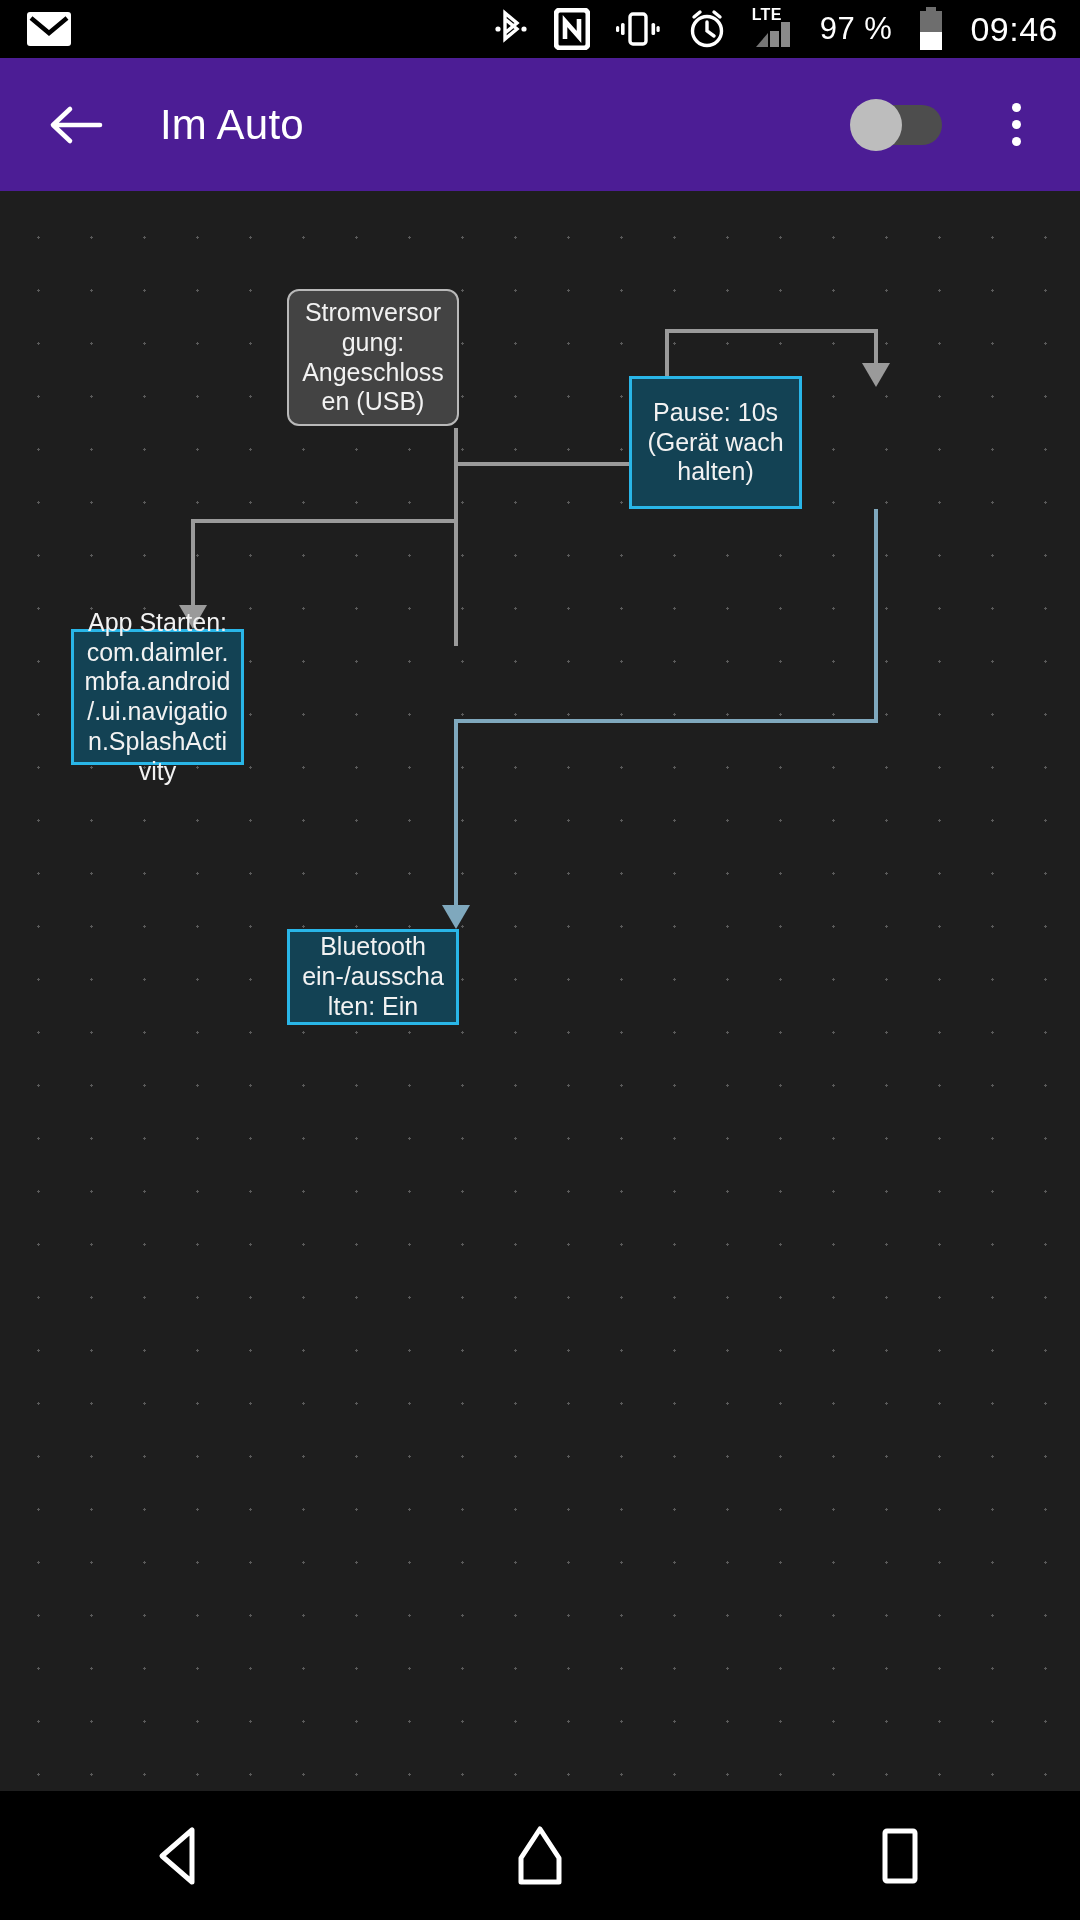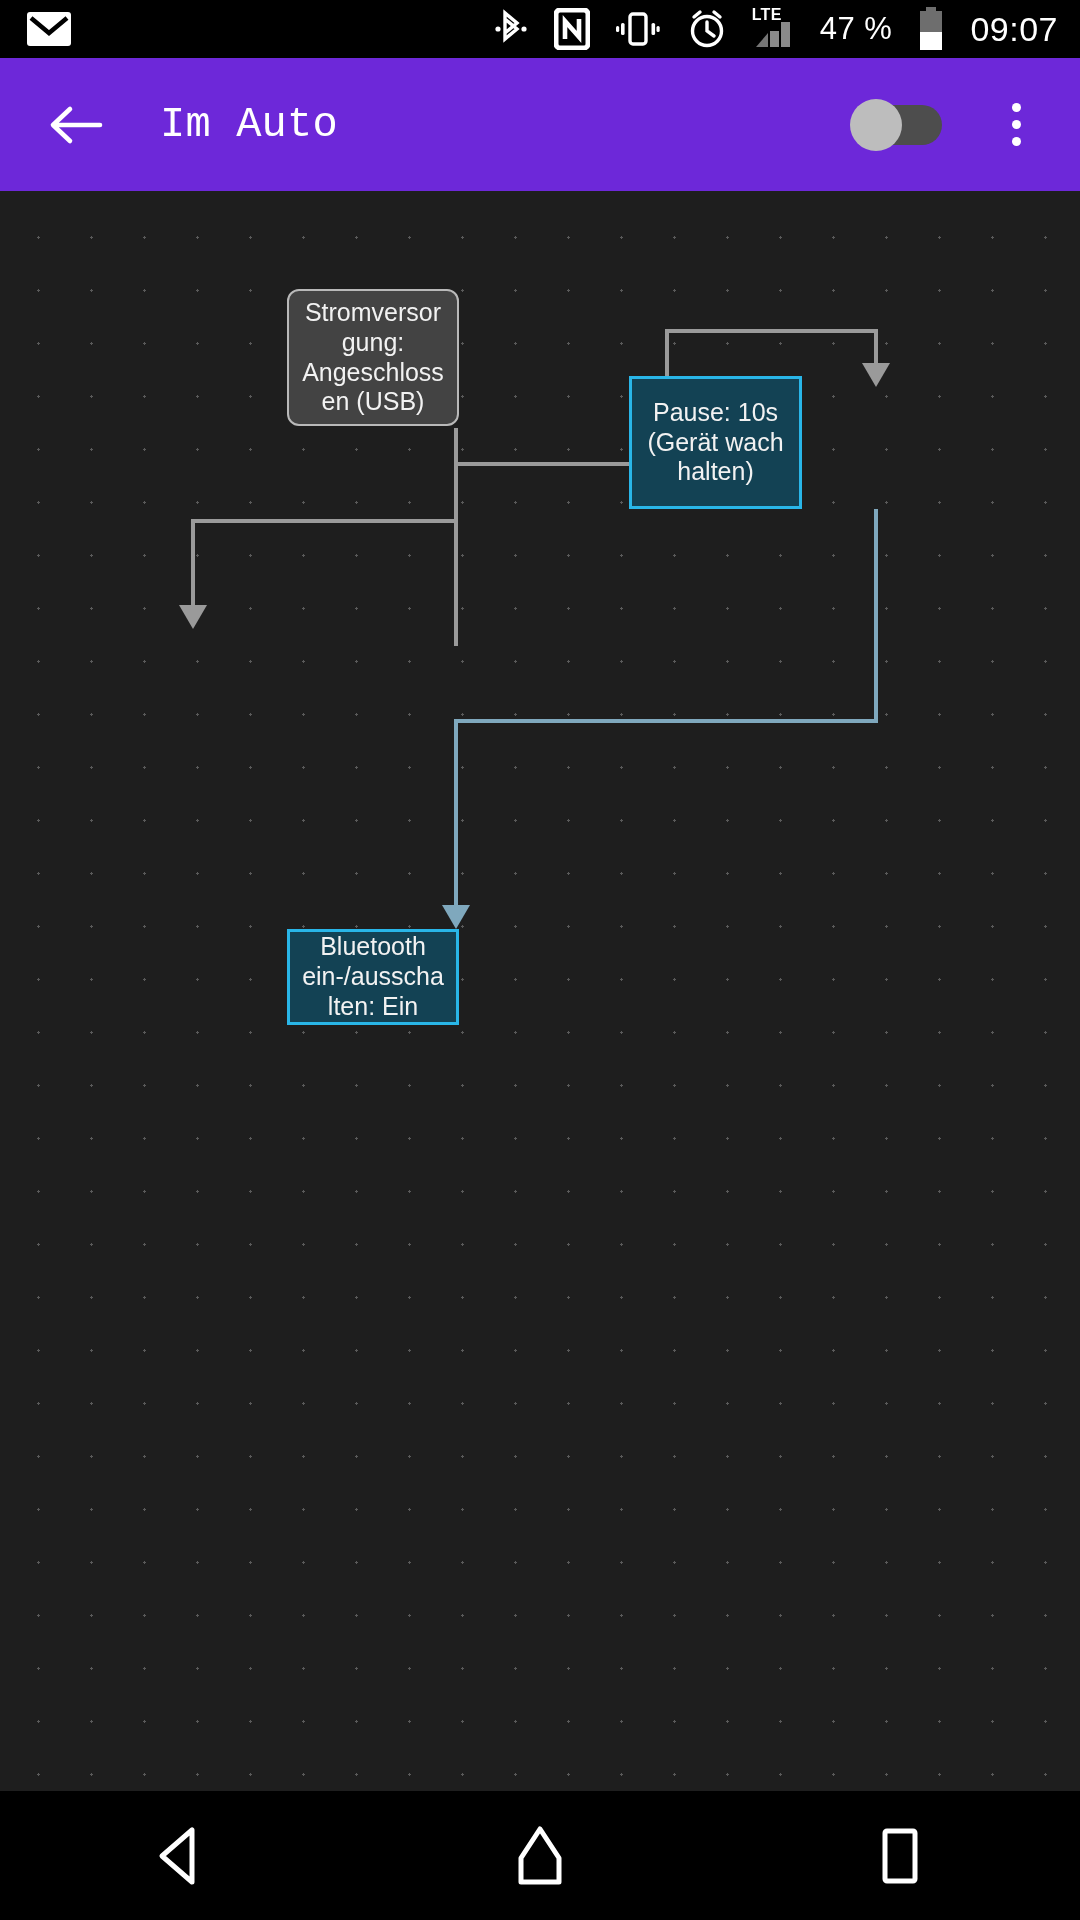--- a/index.html
+++ b/index.html
@@ -29,21 +29,21 @@
   .sb-clock { font-size:34px; font-weight:400; }
   .lte-wrap { position:relative; display:flex; align-items:flex-end; height:40px; }
   .lte-label {
     position:absolute; top:-3px; left:-2px;
     color:#fff; font-size:16px; font-weight:700; letter-spacing:0.3px;
   }
 
   
   .appbar {
     position:absolute; top:58px; left:0; width:1080px; height:133px;
-    background:#6d28d9; display:flex; align-items:center;font-family:Liberation Mono, monospace;
+    background:#4c1d95; display:flex; align-items:center;
   }
   .back-btn { width:96px; height:96px; margin-left:28px;
               display:flex; align-items:center; justify-content:center; }
   .appbar-title {
     color:#fff; font-size:42px; font-weight:400;
     margin-left:36px; letter-spacing:0.2px; white-space:nowrap;
   }
   .toggle {
     margin-left:auto; position:relative; width:92px; height:52px;
   }
@@ -144,31 +144,31 @@
 
       <span class="lte-wrap">
         <span class="lte-label">LTE</span>
         <svg width="40" height="36" viewBox="0 0 40 36" style="margin-top:4px;">
           <path d="M2 34 L14 34 L14 20 Z" fill="#757575"></path>
           <rect x="16" y="18" width="9" height="16" fill="#8a8a8a"></rect>
           <rect x="27" y="9" width="9" height="25" fill="#8a8a8a"></rect>
         </svg>
       </span>
 
-      <span class="sb-text">47 %</span>
+      <span class="sb-text">97 %</span>
 
       <span class="sb-icon">
         <svg width="26" height="44" viewBox="0 0 26 44">
           <rect x="8" y="0" width="10" height="5" fill="#6e6e6e"></rect>
           <rect x="2" y="4" width="22" height="39" fill="#6e6e6e"></rect>
           <rect x="2" y="25" width="22" height="18" fill="#fff"></rect>
         </svg>
       </span>
 
-      <span class="sb-text sb-clock">09:07</span>
+      <span class="sb-text sb-clock">09:46</span>
     </div>
   </div>
 
   <div class="appbar">
     <div class="back-btn">
       <svg width="56" height="44" viewBox="0 0 56 44">
         <path d="M52 22 L6 22 M22 6 L5 22 L22 38" fill="none" stroke="#fff" stroke-width="4.6" stroke-linecap="round" stroke-linejoin="round"></path>
       </svg>
     </div>
 
@@ -203,20 +203,23 @@
     </svg>
 
     <div class="node node-trigger" style="left:287px; top:98px; width:172px; height:137px;">
       <span class="node-label">Stromversorgung: Angeschlossen (USB)</span>
     </div>
 
     <div class="node node-action" style="left:629px; top:185px; width:173px; height:133px;justify-content:flex-end;">
       <span class="node-label">Pause: 10s (Gerät wach halten)</span>
     </div>
 
+    <div class="node node-action" style="left:71px; top:438px; width:173px; height:136px;">
+      <span class="node-label">App Starten: com.daimler.mbfa.android/.ui.navigation.SplashActivity</span>
+    </div>
 
     <div class="node node-action" style="left:287px; top:738px; width:172px; height:96px;">
       <span class="node-label">Bluetooth ein-/ausschalten: Ein</span>
     </div>
   </div>
 
   <div class="navbar">
     <div class="nav-btn">
       <svg width="56" height="62" viewBox="0 0 56 62">
         <path d="M40 5 L40 57 L10 31 Z" fill="none" stroke="#fff" stroke-width="5" stroke-linejoin="round"></path>

